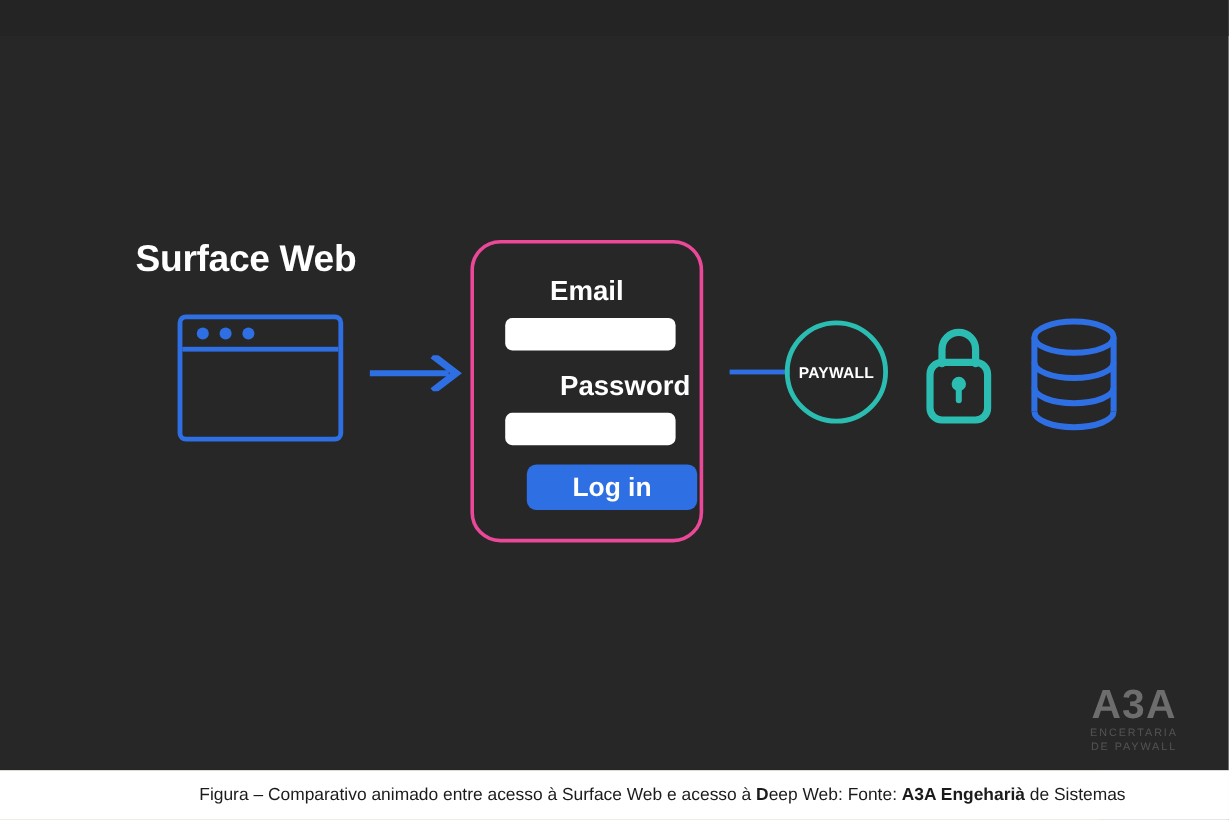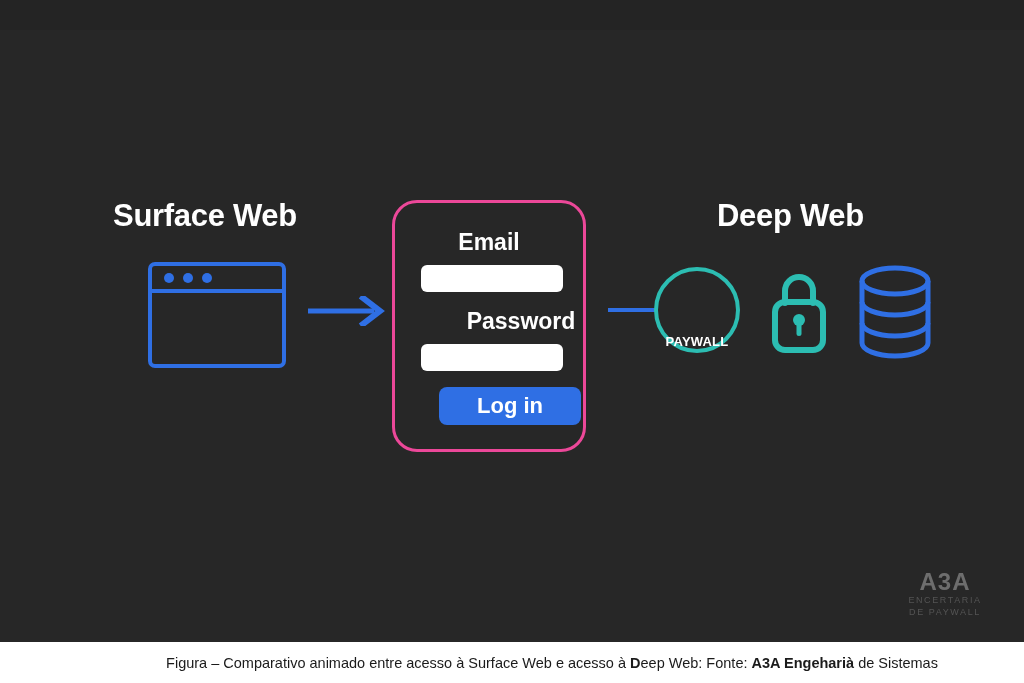--- a/index.html
+++ b/index.html
@@ -164,21 +164,21 @@
   .paywall-circle {
     position: absolute;
     left: 654px;
     top: 267px;
     width: 86px;
     height: 86px;
     border: 4px solid #2cbdb2;
     border-radius: 50%;
     box-sizing: border-box;
     display: flex;
-    align-items: flex-end;
+    align-items: center;
     justify-content: center;
   }
   .paywall-label {
     color: #ffffff;
     font-size: 13px;
     font-weight: bold;
     letter-spacing: 0.2px;
   }
 
   
@@ -203,21 +203,21 @@
   .watermark {
     position: absolute;
     left: 895px;
     top: 570px;
     width: 100px;
     text-align: center;
     user-select: none;
   }
   .wm-main {
     color: #6d6d6d;
-    font-size: 24px;
+    font-size: 34px;
     font-weight: bold;
     letter-spacing: 1px;
     line-height: 1;
   }
   .wm-sub1, .wm-sub2 {
     color: #545454;
     font-size: 9px;
     letter-spacing: 1.6px;
     line-height: 1.35;
   }
@@ -270,21 +270,20 @@
     <div class="login-card">
       <div class="field-label" id="label-email">Email</div>
       <input class="text-input" id="input-email" type="text" value="" placeholder="" style="">
       <div class="field-label" id="label-password">Password</div>
       <input class="text-input" id="input-password" type="text" value="" placeholder="" style="">
       <button class="login-button">Log in</button>
     </div>
 
     <div class="connector-line"></div>
 
-    <div class="heading" id="heading-deep">Deep Web</div>
 
     <div class="paywall-circle">
       <span class="paywall-label">PAYWALL</span>
     </div>
 
     <div class="lock-icon">
       <svg width="62" height="88" viewBox="0 0 62 88">
         <path d="M17 36 V24 a14 14 0 0 1 28 0 V36" fill="none" stroke="#2cbdb2" stroke-width="6" stroke-linecap="round"></path>
         <rect x="7" y="35" width="48" height="48" rx="10" fill="none" stroke="#2cbdb2" stroke-width="6"></rect>
         <circle cx="31" cy="53" r="6" fill="#2cbdb2"></circle>

